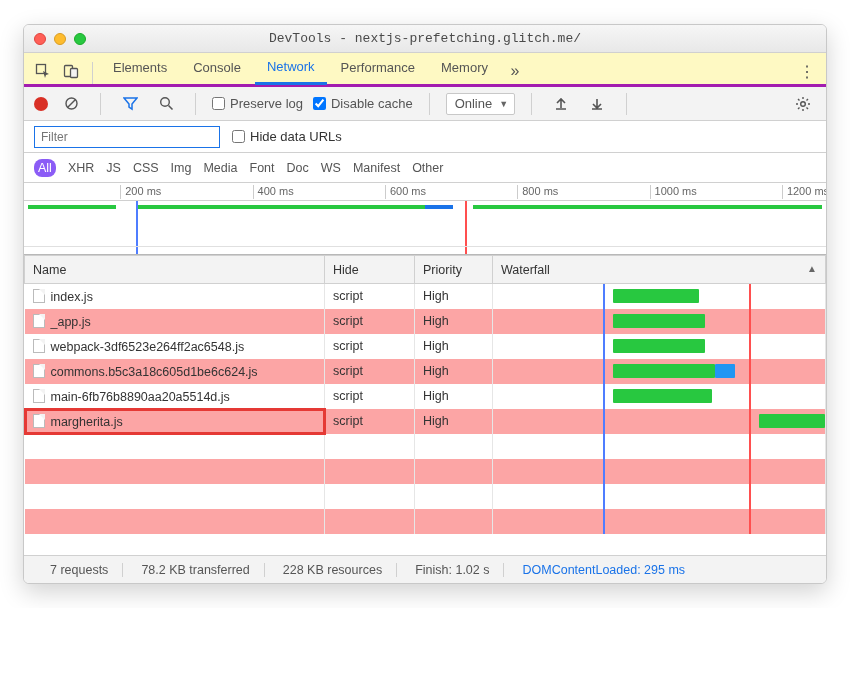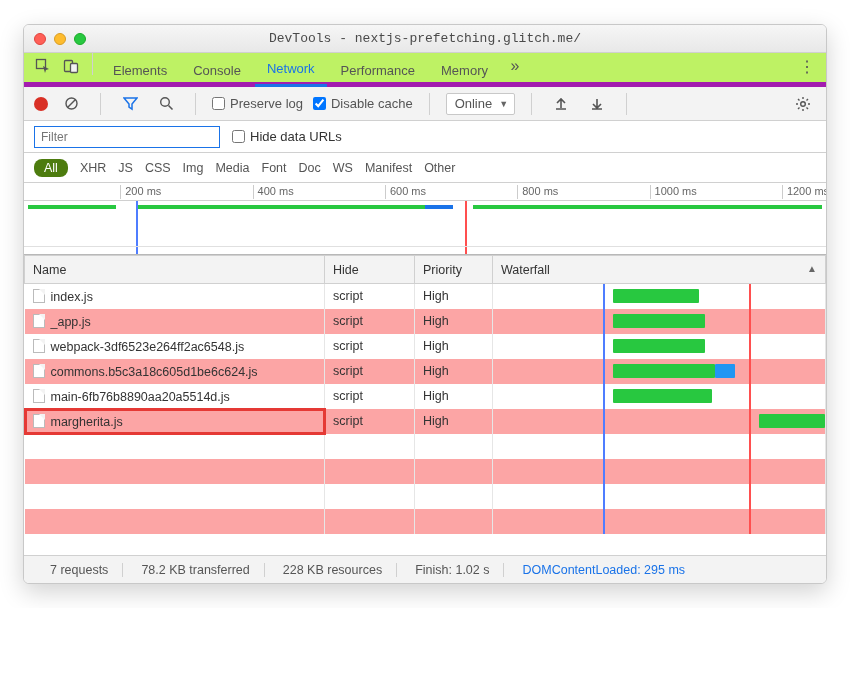--- a/index.html
+++ b/index.html
@@ -30,22 +30,22 @@
   .tl { width:12px; height:12px; border-radius:50%; }
   .tl.red{background:#ff5f57;border:1px solid #e0443e;}
   .tl.yellow{background:#febc2e;border:1px solid #d89d24;}
   .tl.green{background:#28c840;border:1px solid #1aab29;}
   .title {
     position:absolute; left:0; right:0; text-align:center;
     font-size:13px; color:#4a4a4a; pointer-events:none;font-family:Liberation Mono, monospace;
   }
   
   .tabbar {
-    height:34px; display:flex; align-items:flex-start;
-    border-bottom:5px solid #a21caf; background:#bef264;
+    height:34px; display:flex; align-items:flex-end;
+    border-bottom:3px solid #a21caf; background:#fef9c3;
     padding:0 6px; gap:2px;
   }
   .iconbtn {
     width:26px; height:26px; display:flex;align-items:center;justify-content:center;
     color:#555; border-radius:3px;
   }
   .sep{width:1px;height:22px;background:#d0d0d0;margin:0 6px;}
   .tab {
     padding:0 12px; height:34px; display:flex; align-items:center;
     color:#555; cursor:default;
@@ -73,21 +73,21 @@
     border-bottom:1px solid #d0d0d0;
   }
   .filterinput{
     width:186px;height:22px;border:1px solid #1a73e8;padding:0 6px;font-size:12px;color:#888;
   }
   
   .typerow{
     height:30px;display:flex;align-items:center;gap:12px;padding:0 10px;
     border-bottom:1px solid #d0d0d0;color:#555;font-size:12.5px;
   }
-  .pill{background:#4d7c0f;color:#fff;border-radius:8px;padding:2px 10px;}
+  .pill{background:#8b5cf6;color:#fff;border-radius:8px;padding:2px 4px;}
   
   .ruler{height:18px;border-bottom:1px solid #d0d0d0;position:relative;font-size:11px;color:#666;}
   .tick{position:absolute;top:2px;white-space:nowrap;border-left:1px solid #ccc;padding-left:4px;height:14px;}
   .overview{height:54px;border-bottom:1px solid #b8b8b8;position:relative;background:#fff;}
   .ovbar{position:absolute;height:4px;top:4px;}
   .ovg{background:#28c840;}
   .ovb{background:#1a73e8;}
   .vline{position:absolute;top:0;bottom:0;width:2px;}
   .vblue{background:#4f7dff;}
   .vred{background:#ff4f4f;}

